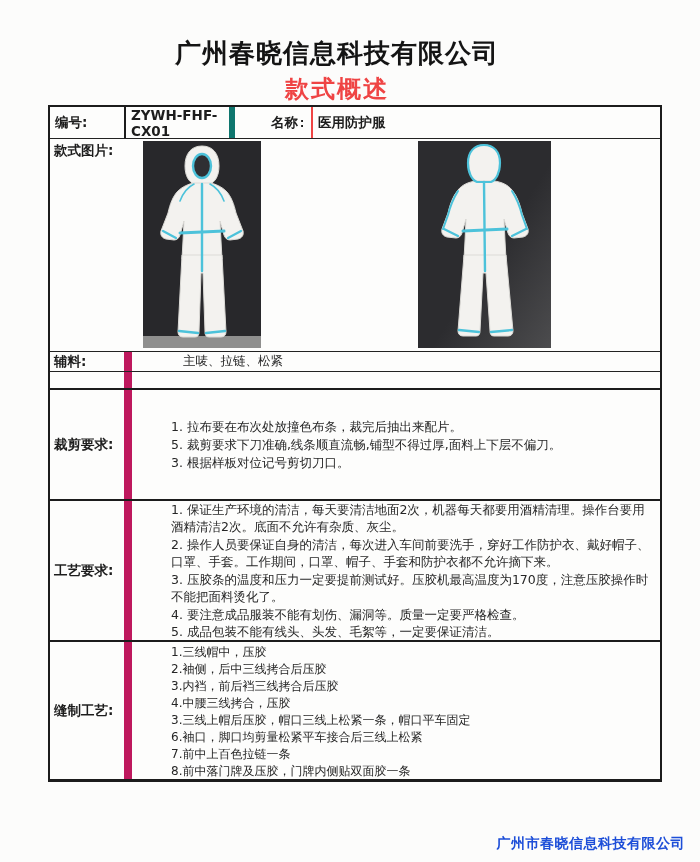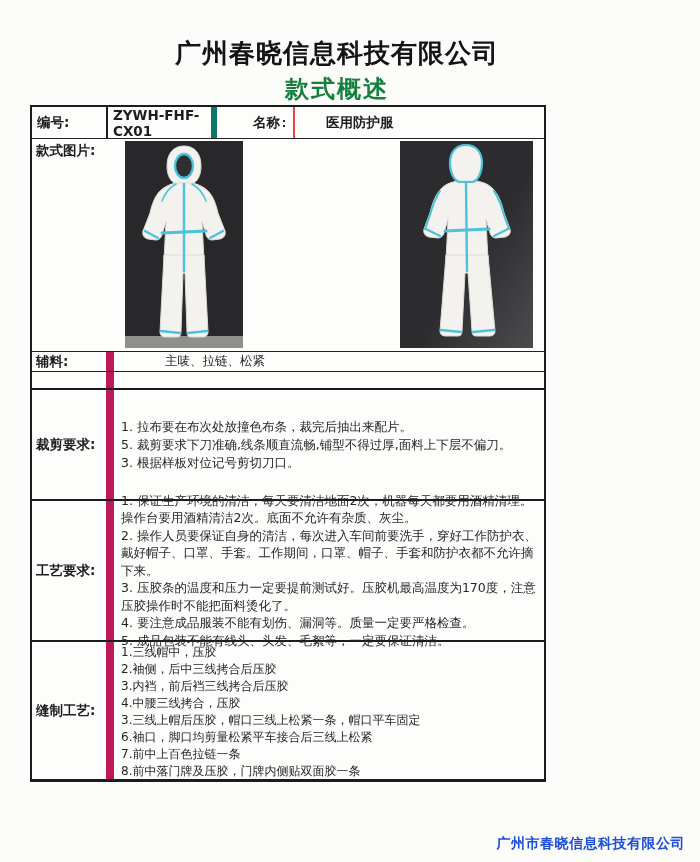--- a/index.html
+++ b/index.html
@@ -7,37 +7,37 @@
   .page {
     position:relative; width:700px; height:862px; background:#fcfcfb;
     font-family:"DejaVu Sans","Liberation Sans",sans-serif; color:#1d1d1d; overflow:hidden;
   }
   .company-title {
     position:absolute; top:36px; left:30px; width:614px; text-align:center;
     font-size:26px; font-weight:bold; letter-spacing:1px; color:#141414;
   }
   .doc-title {
     position:absolute; top:73px; left:30px; width:614px; text-align:center;
-    font-size:24px; font-weight:bold; letter-spacing:2px; color:#15803d;
+    font-size:24px; font-weight:bold; letter-spacing:2px; color:#ef4444;
   }
   .spec-table {
-    position:absolute; left:30px; top:105px; width:516px;
+    position:absolute; left:48px; top:105px; width:614px;
     border:2px solid #1c1c1c; border-bottom-width:3px; background:#fdfdfc;
   }
   .row { display:flex; border-top:1px solid #222; }
   .row.first { border-top:none; }
   .row.thick { border-top:2px solid #1c1c1c; }
   .cell { box-sizing:border-box; }
   
   .r1 { height:31px; align-items:stretch; }
   .r1 .cell { display:flex; align-items:center; font-size:13.5px; font-weight:bold; padding:0 5px; }
   .w1 { width:76px; border-right:2px solid #1c1c1c; }
   .w2 { width:109px; border-right:6px solid #0f766e; font-family:"DejaVu Sans","Liberation Sans",sans-serif; }
   .w3 { width:78px; border-right:2px solid #ef4444; justify-content:flex-end;font-family:Liberation Mono, monospace; }
-  .w4 { flex:1;margin-left:26px; }
+  .w4 { flex:1; }
   
   .r2 { height:213px; position:relative; display:block; }
   .photo-label { position:absolute; top:3px; left:4px; font-size:13.5px; font-weight:bold; }
   .photo { position:absolute; top:2px; overflow:hidden; }
   .photo-front { left:93px; width:118px; height:207px; }
   .photo-back  { left:368px; width:133px; height:207px; }
   
   .lab {
     width:82px; min-width:82px; border-right:8px solid #be185d;
     font-weight:bold; font-size:13.5px; padding:1px 2px 1px 4px;
@@ -46,21 +46,21 @@
   .content { flex:1; padding:1px 4px 1px 7px; font-size:12.5px; color:#262626; }
   .r3 { height:20px; }
   .r3 .content { display:flex; align-items:center; font-size:12.5px;margin-left:44px; }
   .r4 { height:17px; }
   .r5 { height:111px; }
   .r5 .content { display:flex; flex-direction:column; justify-content:center; line-height:18px; }
   .r6 { height:141px; }
   .r6 .content { display:flex; flex-direction:column; justify-content:center; line-height:17.5px; word-break:break-all; line-break:anywhere; }
   .r7 { height:139px; }
   .r7 .content { padding-top:2px; line-height:17px; font-size:12px; word-break:break-all; line-break:anywhere; }
-  .t-line { white-space:normal; }
+  .t-line { white-space:normal;margin-left:32px; }
   .footer {
     position:absolute; top:835px; right:15px; font-size:14px; font-weight:600; color:#1d4ed8;
     letter-spacing:0.5px;
   }
 </style>
 </head>
 <body>
 
 <div class="page">
 

